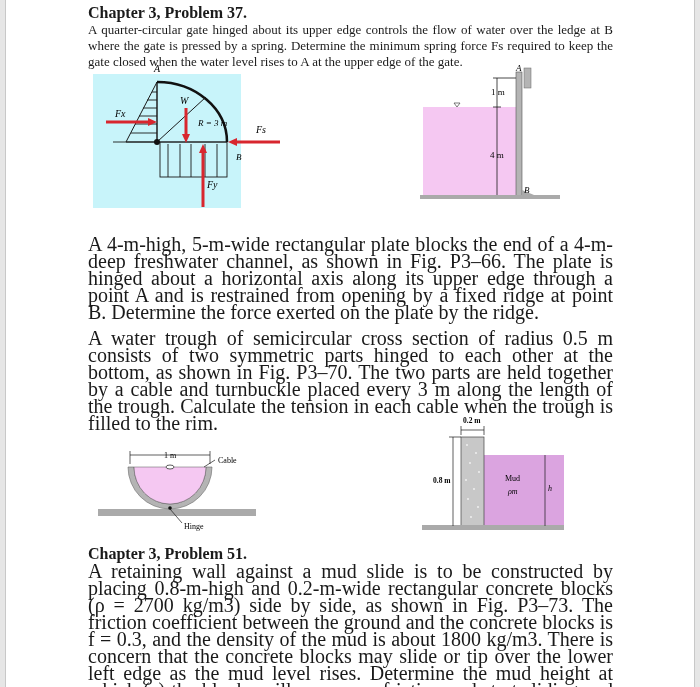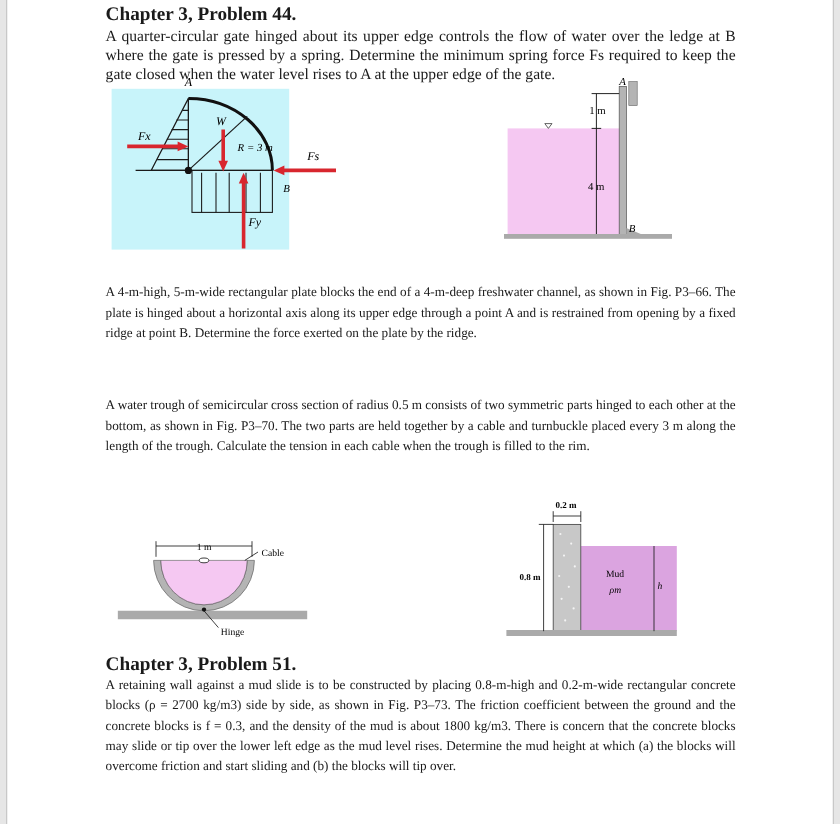--- a/index.html
+++ b/index.html
@@ -5,32 +5,32 @@
   html, body { margin: 0; padding: 0; }
   body {
     width: 700px; height: 687px; background: #ffffff; position: relative; overflow: hidden;
     font-family: "Liberation Serif", "DejaVu Serif", serif; color: #1a1a1a;
   }
   .frame-left { position: absolute; left: 0; top: 0; width: 5px; height: 687px; background: #e6e6e6; border-right: 1px solid #c8c8c8; }
   .frame-right { position: absolute; right: 0; top: 0; width: 5px; height: 687px; background: #e6e6e6; border-left: 1px solid #c8c8c8; }
   .section { position: absolute; left: 88px; width: 525px; }
   .title { font-weight: bold; font-size: 16px; line-height: 18px; margin: 0; }
   .body-text { font-size: 13px; line-height: 16px; text-align: justify; margin: 0; }
-  .body-text.large { font-size: 11px; line-height: 17px; }
+  .body-text.large { font-size: 20px; line-height: 17px; }
   .fig { position: absolute; }
   svg text { font-family: "Liberation Serif", "DejaVu Serif", serif; }
 </style>
 </head>
 <body>
 
 <div class="frame-left"></div>
 <div class="frame-right"></div>
 
 <div class="section" style="top:4px;">
-  <p class="title">Chapter 3, Problem 44.</p>
+  <p class="title">Chapter 3, Problem 37.</p>
   <p class="body-text">A quarter-circular gate hinged about its upper edge controls the flow of water over the ledge at B where the gate is pressed by a spring. Determine the minimum spring force Fs required to keep the gate closed when the water level rises to A at the upper edge of the gate.</p>
 </div>
 
 <svg class="fig" style="left:88px; top:60px;" width="200" height="150">
   <rect x="5" y="14" width="148" height="134" fill="#c8f4fa"></rect>
 
   <path d="M69 22 A70 70 0 0 1 139 82 L69 82 Z" fill="#c8f4fa" stroke="none"></path>
 
   <polygon points="69,22 38,82 69,82" fill="none" stroke="#1a1a1a" stroke-width="1"></polygon>
   <g stroke="#1a1a1a" stroke-width="0.9">

